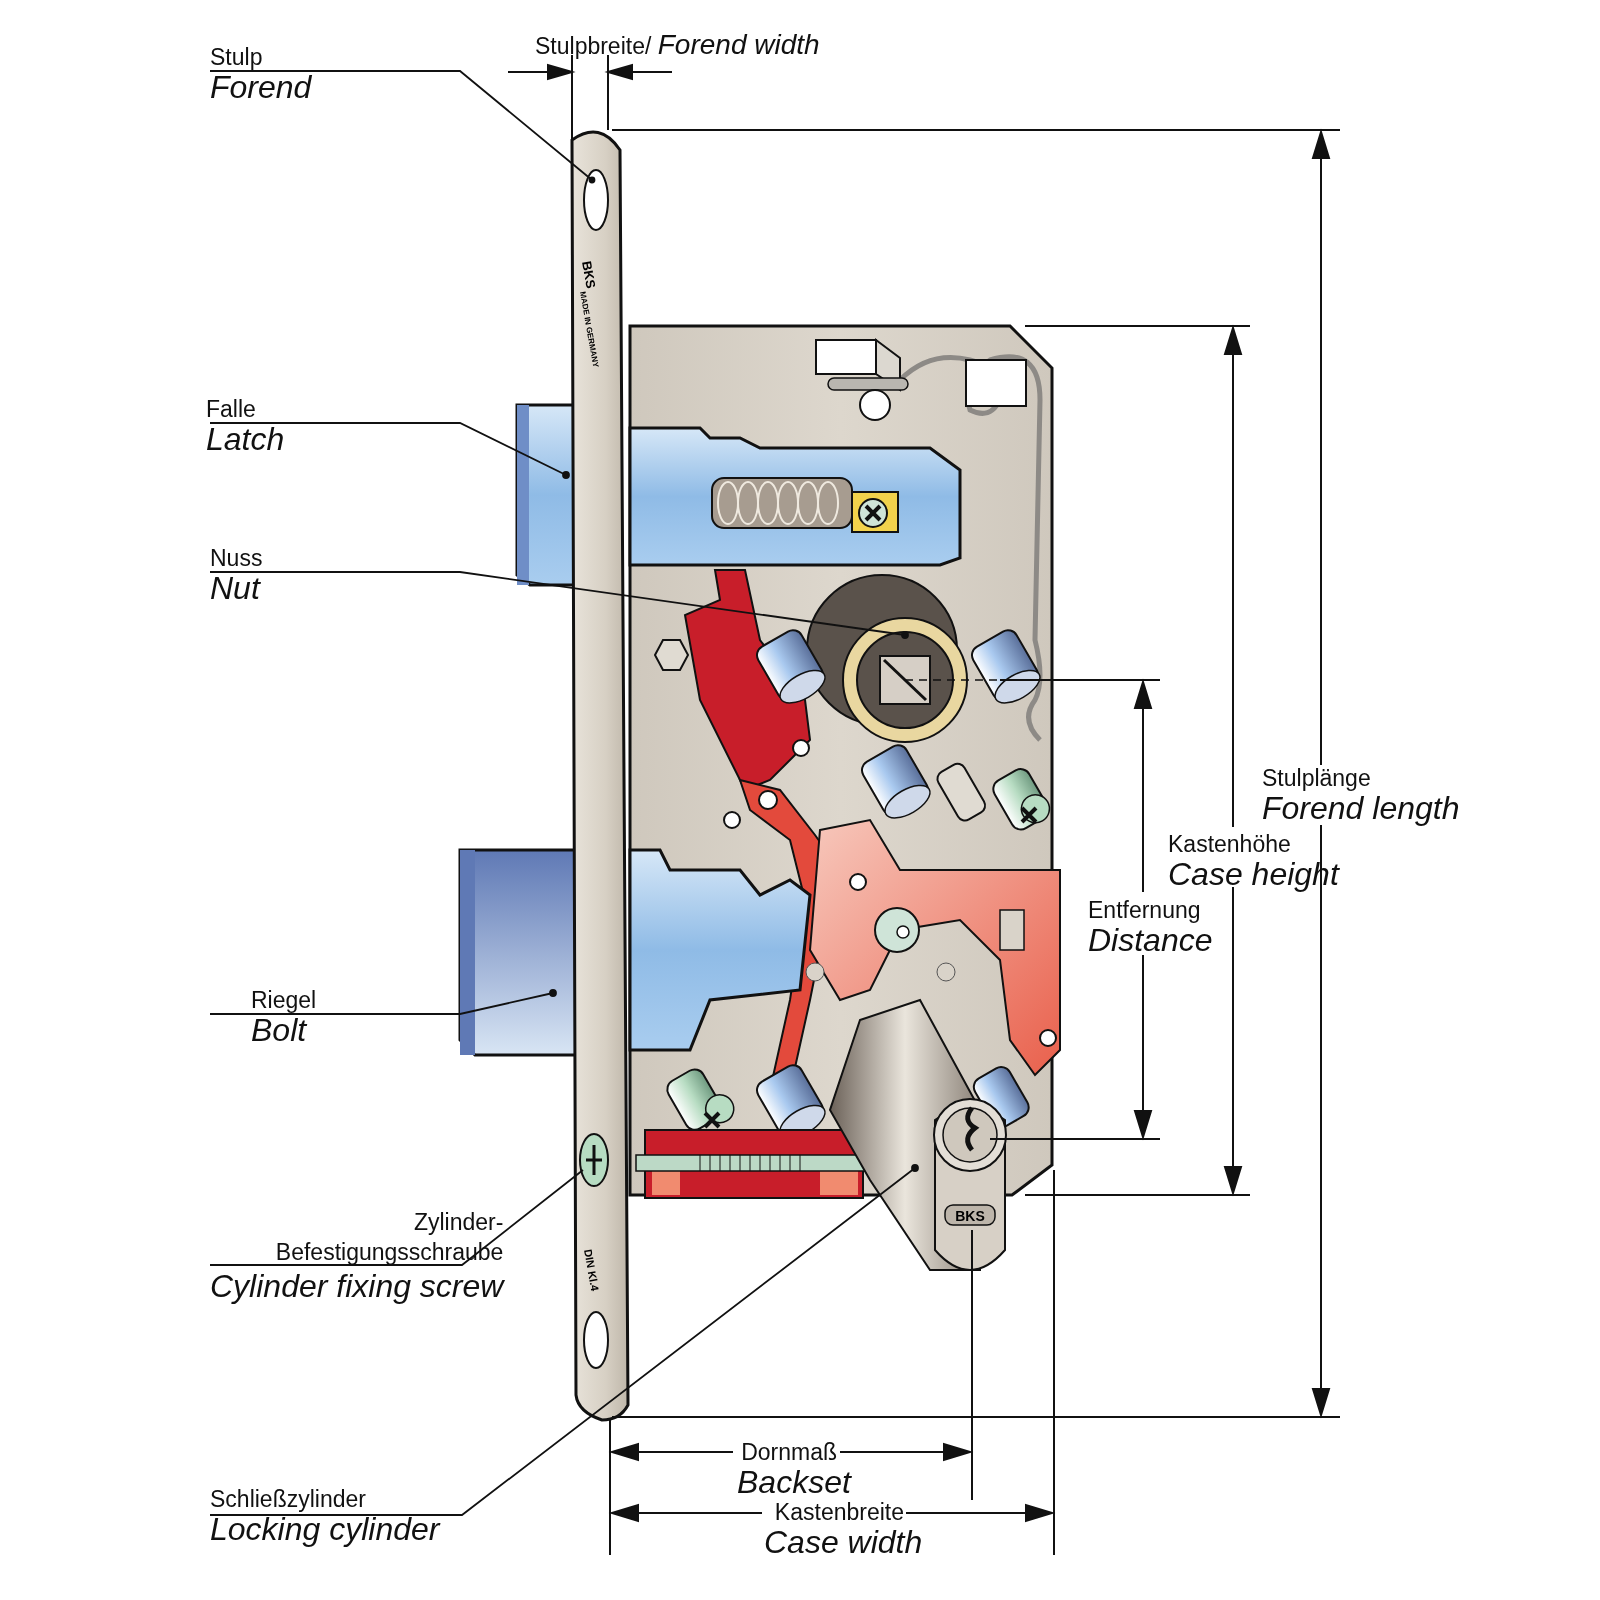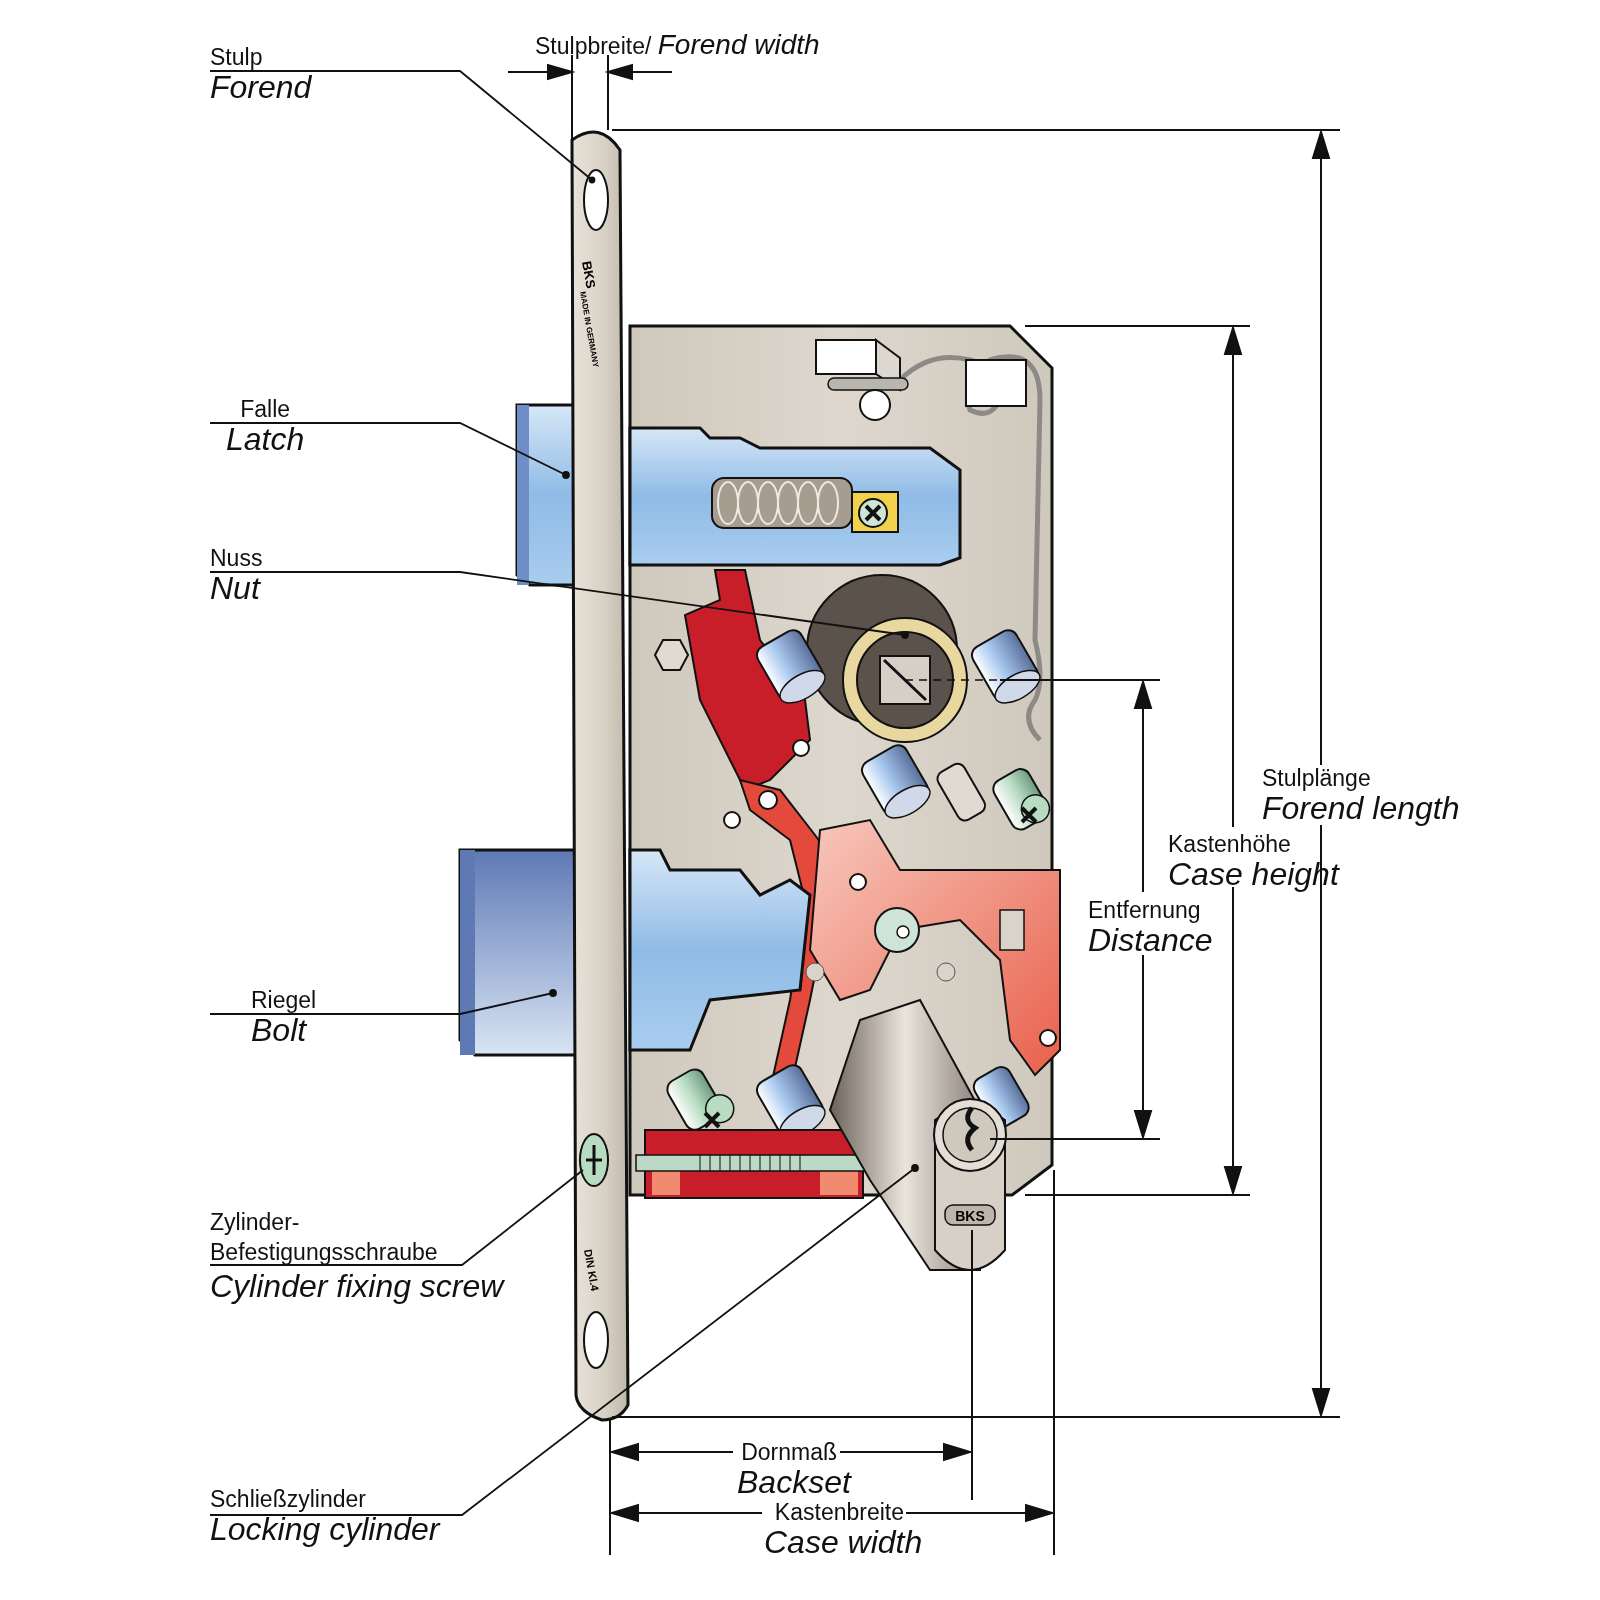--- a/index.html
+++ b/index.html
@@ -239,33 +239,33 @@
     <polygon points="612,1513 638,1505 638,1521"></polygon>
       <polygon points="1052,1513 1026,1505 1026,1521"></polygon>
   </g>
   <line x1="905" y1="680" x2="1000" y2="680" stroke="#111" stroke-width="1.5" stroke-dasharray="8 6"></line>
 </svg>
 
 <div class="lbl" style="left:210px;top:42px;">
   <span class="de">Stulp</span>
   <span class="en">Forend</span>
 </div>
-<div class="lbl" style="left:226px;top:394px;text-align:center;">
+<div class="lbl" style="left:206px;top:394px;">
   <span class="de">Falle</span>
   <span class="en">Latch</span>
 </div>
 <div class="lbl" style="left:210px;top:543px;">
   <span class="de">Nuss</span>
   <span class="en">Nut</span>
 </div>
 <div class="lbl" style="left:210px;top:985px;margin-left:41px;">
   <span class="de">Riegel</span>
   <span class="en">Bolt</span>
 </div>
-<div class="lbl" style="left:210px;top:1207px;">
+<div class="lbl" style="left:210px;top:1207px;text-align:right;">
   <span class="de">Zylinder-</span>
   <span class="de">Befestigungsschraube</span>
   <span class="en" style="margin-top:4px;">Cylinder fixing screw</span>
 </div>
 <div class="lbl" style="left:210px;top:1484px;">
   <span class="de">Schließzylinder</span>
   <span class="en">Locking cylinder</span>
 </div>
 
 <div class="inline" style="left:535px;top:29px;">

